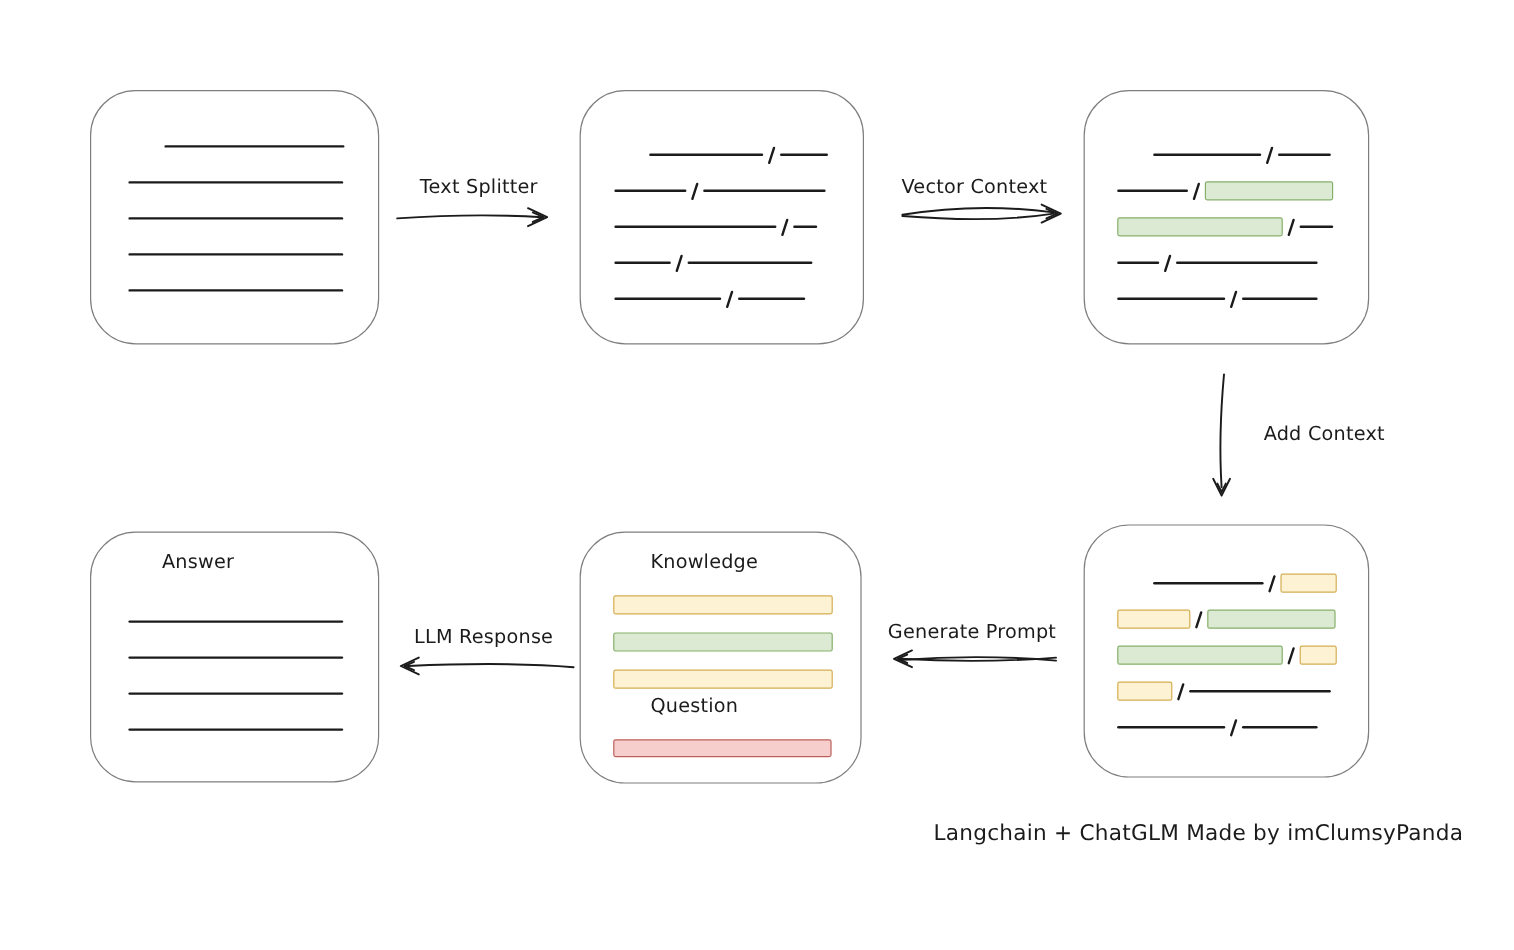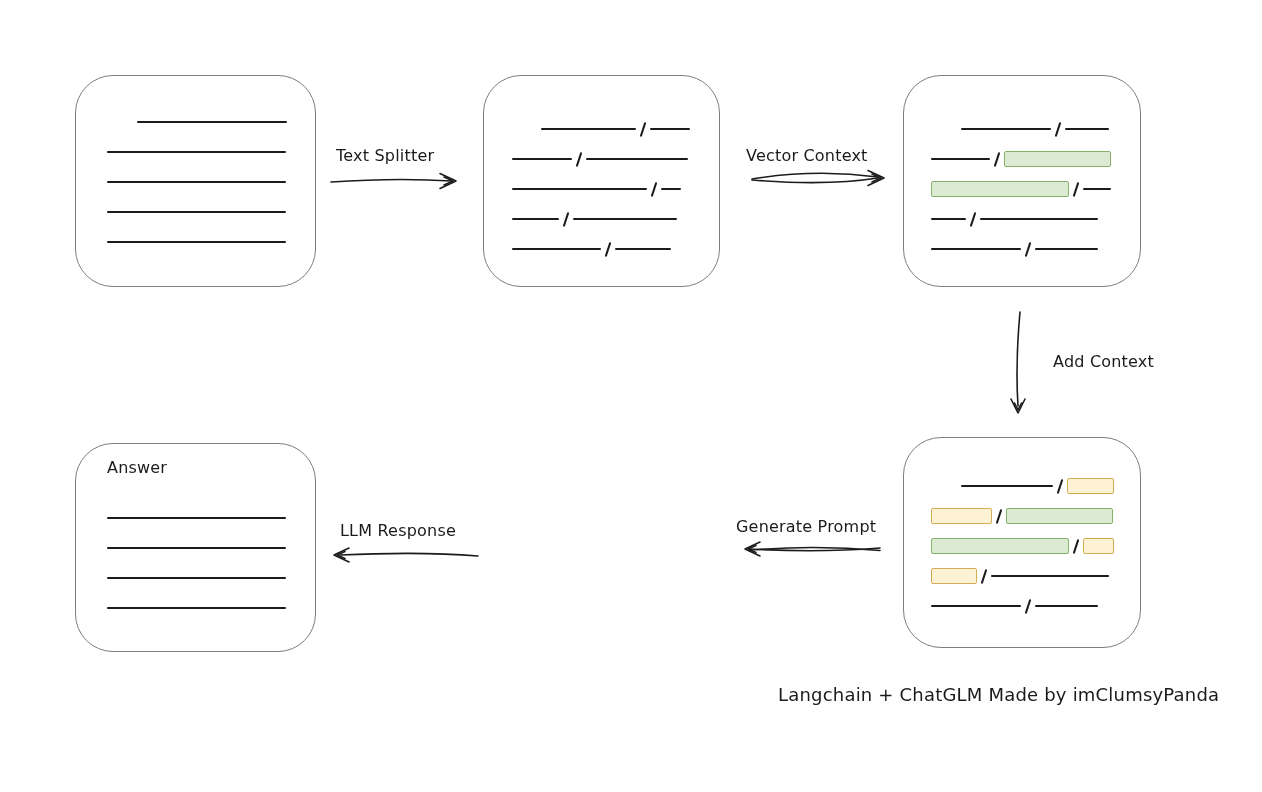--- a/index.html
+++ b/index.html
@@ -14,22 +14,22 @@
   .rows{position:absolute;left:0;top:0;width:100%;}
   .seg-row{display:flex;align-items:center;height:30px;box-sizing:border-box;}
   .seg-row.tall{height:31px;}
   .hline{height:2px;background:var(--line,#1b1b1b);border-radius:1px;flex:0 0 auto;}
   .slash{width:2px;height:15px;background:var(--line,#1b1b1b);transform:rotate(18deg);
     margin:0 6px;flex:0 0 auto;border-radius:1px;}
   .chunk{height:16px;border-radius:2px;box-sizing:border-box;border:1.5px solid;flex:0 0 auto;}
   .chunk.green{background:var(--green-fill,#dcead3);border-color:var(--green-border,#85b06a);}
   .chunk.yellow{background:var(--yellow-fill,#fdf3d4);border-color:var(--yellow-border,#d4ad52);}
   .chunk.red{background:var(--red-fill,#f6cfcc);border-color:var(--red-border,#bb605a);height:15px;}
-  .box-title{position:absolute;font-size:16px;font-weight:500;letter-spacing:.2px;}
-  .arrow-label{position:absolute;font-size:16px;font-weight:500;
+  .box-title{position:absolute;font-size:16px;font-weight:500;letter-spacing:.2px;margin-left:28px;}
+  .arrow-label{position:absolute;font-size:16px;font-weight:500;text-align:center;
     letter-spacing:.2px;white-space:nowrap;}
   .caption{position:absolute;left:778px;top:684px;width:400px;text-align:center;
     font-size:18px;font-weight:500;letter-spacing:.2px;white-space:nowrap;}
   svg.arrows{position:absolute;left:0;top:0;pointer-events:none;}
   svg.arrows path,svg.arrows polyline{fill:none;stroke:var(--line,#1b1b1b);
     stroke-width:1.6;stroke-linecap:round;stroke-linejoin:round;}
 </style>
 </head>
 <body>
 
@@ -126,20 +126,40 @@
         </div>
         <div class="seg-row">
           <div class="hline" style="width: 179px;"></div>
         </div>
         <div class="seg-row">
           <div class="hline" style="width: 179px;"></div>
         </div>
       </div>
   </div>
 
+  <div class="box" style="left:483px;top:443px;width:235px;height:210px;">
+    <div class="box-title" style="left:30px;top:14px;">Knowledge</div>
+    <div class="rows tall-rows" style="top:44px;left:27px;width:auto;">
+        <div class="seg-row tall">
+          <div class="chunk yellow" style="width: 183px;"></div>
+        </div>
+        <div class="seg-row tall">
+          <div class="chunk green" style="width: 183px;"></div>
+        </div>
+        <div class="seg-row tall">
+          <div class="chunk yellow" style="width: 183px;"></div>
+        </div>
+      </div>
+    <div class="box-title" style="left:30px;top:134px;">Question</div>
+    <div class="rows" style="top:164px;left:27px;width:auto;">
+        <div class="seg-row tall">
+          <div class="chunk red" style="width: 182px;"></div>
+        </div>
+      </div>
+  </div>
 
   <div class="box" style="left:903px;top:437px;width:238px;height:211px;">
     <div class="rows" style="top:33px;">
         <div class="seg-row" style="padding-left: 57px;">
           <div class="hline" style="width: 92px;"></div>
           <div class="slash"></div>
           <div class="chunk yellow" style="width: 47px;"></div>
         </div>
         <div class="seg-row" style="padding-left: 27px;">
           <div class="chunk yellow" style="width: 61px;"></div>

